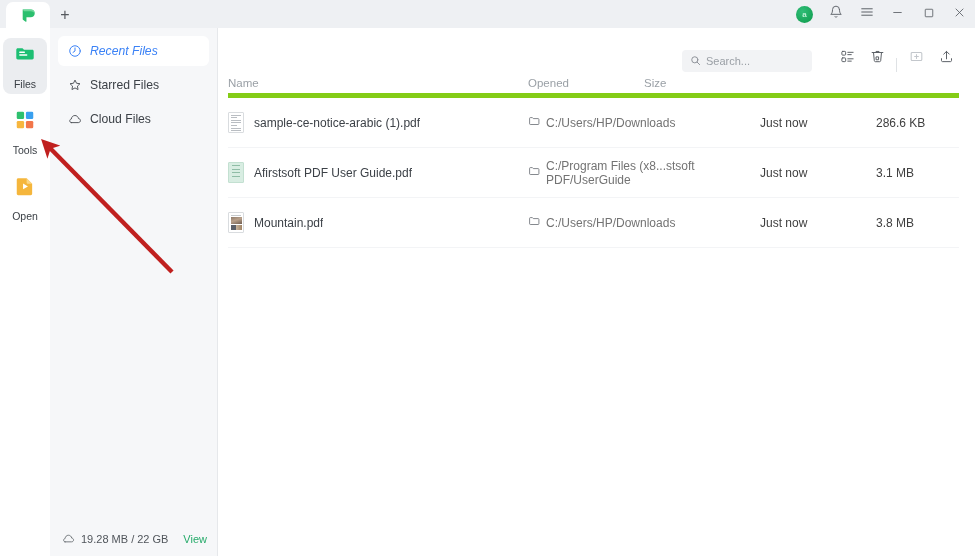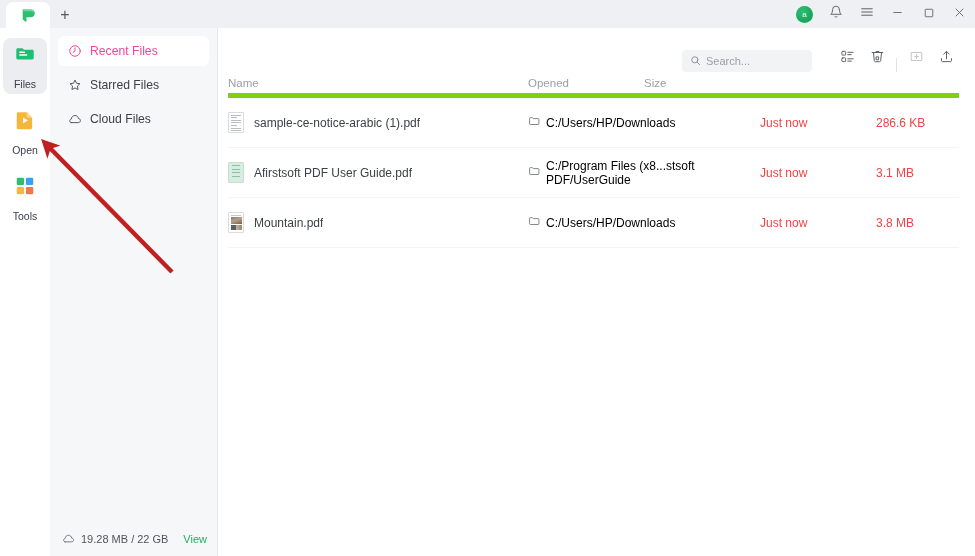--- a/index.html
+++ b/index.html
@@ -76,21 +76,21 @@
     padding-top: 8px;
     position: relative;
   }
   .nav-item {
     margin: 0 8px 4px 8px;
     height: 30px; border-radius: 6px;
     display: flex; align-items: center; gap: 8px;
     padding-left: 10px;
     font-size: 12.2px; color: #3c4147;
   }
-  .nav-item.active { background: #ffffff; color: #ec4899; }
+  .nav-item.active { background: #ffffff; color: #3b82f6; font-style: italic; }
   .nav-item .nv-ico { width: 14px; height: 14px; display: flex; align-items: center; justify-content: center; }
   .nav-spacer { flex: 1; }
   .storage {
     height: 34px; display: flex; align-items: center; gap: 6px;
     padding: 0 10px 0 12px; font-size: 11px; color: #50555b;
   }
   .storage .view { margin-left: auto; color: #27ab6b; font-size: 11px; }
 
   
   .main { flex: 1; background: #ffffff; display: flex; flex-direction: column; min-width: 0; }
@@ -126,22 +126,22 @@
   .col-loc { width: 232px; }
   .col-open { width: 116px; }
   .col-size { flex: 1; }
   .trow {
     display: flex; align-items: center;
     height: 50px; font-size: 12px; color: #3c4147;
     border-bottom: 1px solid #f3f4f6;
     margin: 0 8px 0 10px;
   }
   .trow .col-name { display: flex; align-items: center; gap: 10px; }
-  .trow .col-loc { display: flex; align-items: center; gap: 6px; color: #000000; }
-  .trow .col-open, .trow .col-size { color: #ef4444; }
+  .trow .col-loc { display: flex; align-items: center; gap: 6px; color: #737373; }
+  .trow .col-open, .trow .col-size { color: #404040; }
   .fname { white-space: nowrap; overflow: hidden; text-overflow: ellipsis; }
 
   
   .thumb { width: 16px; height: 21px; min-width: 16px; position: relative; border-radius: 1px; }
   .thumb-doc { background: #ffffff; border: 1px solid #d9dcdf; overflow: hidden; }
   .thumb-doc i {
     display: block; height: 1px; background: #b9bdc2; margin: 1.6px 2px 0 2px;
   }
   .thumb-doc i.s { margin-right: 6px; }
   .thumb-green { background: #d8ede2; border: 1px solid #c3e0d1; overflow: hidden; }
@@ -231,38 +231,38 @@
             <rect x="5.6" y="9.3" width="6.4" height="1.5" rx=".7" fill="#ffffff"></rect>
             <rect x="5.6" y="12.3" width="9" height="1.5" rx=".7" fill="#ffffff"></rect>
           </svg>
         </span>
         <span class="rail-label">Files</span>
       </div>
 
       <div class="rail-item">
         <span>
           <svg width="22" height="22" viewBox="0 0 24 24">
-            <path d="M4.6 3.6h9.2l6 6v10.8c0 .9-.7 1.6-1.6 1.6H4.6c-.9 0-1.6-.7-1.6-1.6V5.2c0-.9.7-1.6 1.6-1.6z" fill="#f5b63c"></path>
-            <path d="M13.8 3.6l6 6h-4.6c-.8 0-1.4-.6-1.4-1.4z" fill="#fbd686"></path>
-            <path d="M9.9 9.4l5.3 3.1-5.3 3.1z" fill="#ffffff"></path>
-          </svg>
-        </span>
-        <span class="rail-label">Open</span>
-      </div>
-
-      <div class="rail-item">
-        <span>
-          <svg width="22" height="22" viewBox="0 0 24 24">
             <rect x="3" y="3" width="8" height="8" rx="1.4" fill="#2ec06e"></rect>
             <rect x="13" y="3" width="8" height="8" rx="1.4" fill="#3aa0ef"></rect>
             <rect x="3" y="13" width="8" height="8" rx="1.4" fill="#f7b63e"></rect>
             <rect x="13" y="13" width="8" height="8" rx="1.4" fill="#f2764a"></rect>
           </svg>
         </span>
         <span class="rail-label">Tools</span>
+      </div>
+
+      <div class="rail-item">
+        <span>
+          <svg width="22" height="22" viewBox="0 0 24 24">
+            <path d="M4.6 3.6h9.2l6 6v10.8c0 .9-.7 1.6-1.6 1.6H4.6c-.9 0-1.6-.7-1.6-1.6V5.2c0-.9.7-1.6 1.6-1.6z" fill="#f5b63c"></path>
+            <path d="M13.8 3.6l6 6h-4.6c-.8 0-1.4-.6-1.4-1.4z" fill="#fbd686"></path>
+            <path d="M9.9 9.4l5.3 3.1-5.3 3.1z" fill="#ffffff"></path>
+          </svg>
+        </span>
+        <span class="rail-label">Open</span>
       </div>
 
     </div>
 
     <div class="midpanel">
 
       <div class="nav-item active">
         <span class="nv-ico">
           <svg width="14" height="14" viewBox="0 0 24 24" fill="none" stroke="currentColor" stroke-width="1.7" stroke-linecap="round">
             <circle cx="12" cy="12" r="9"></circle>

